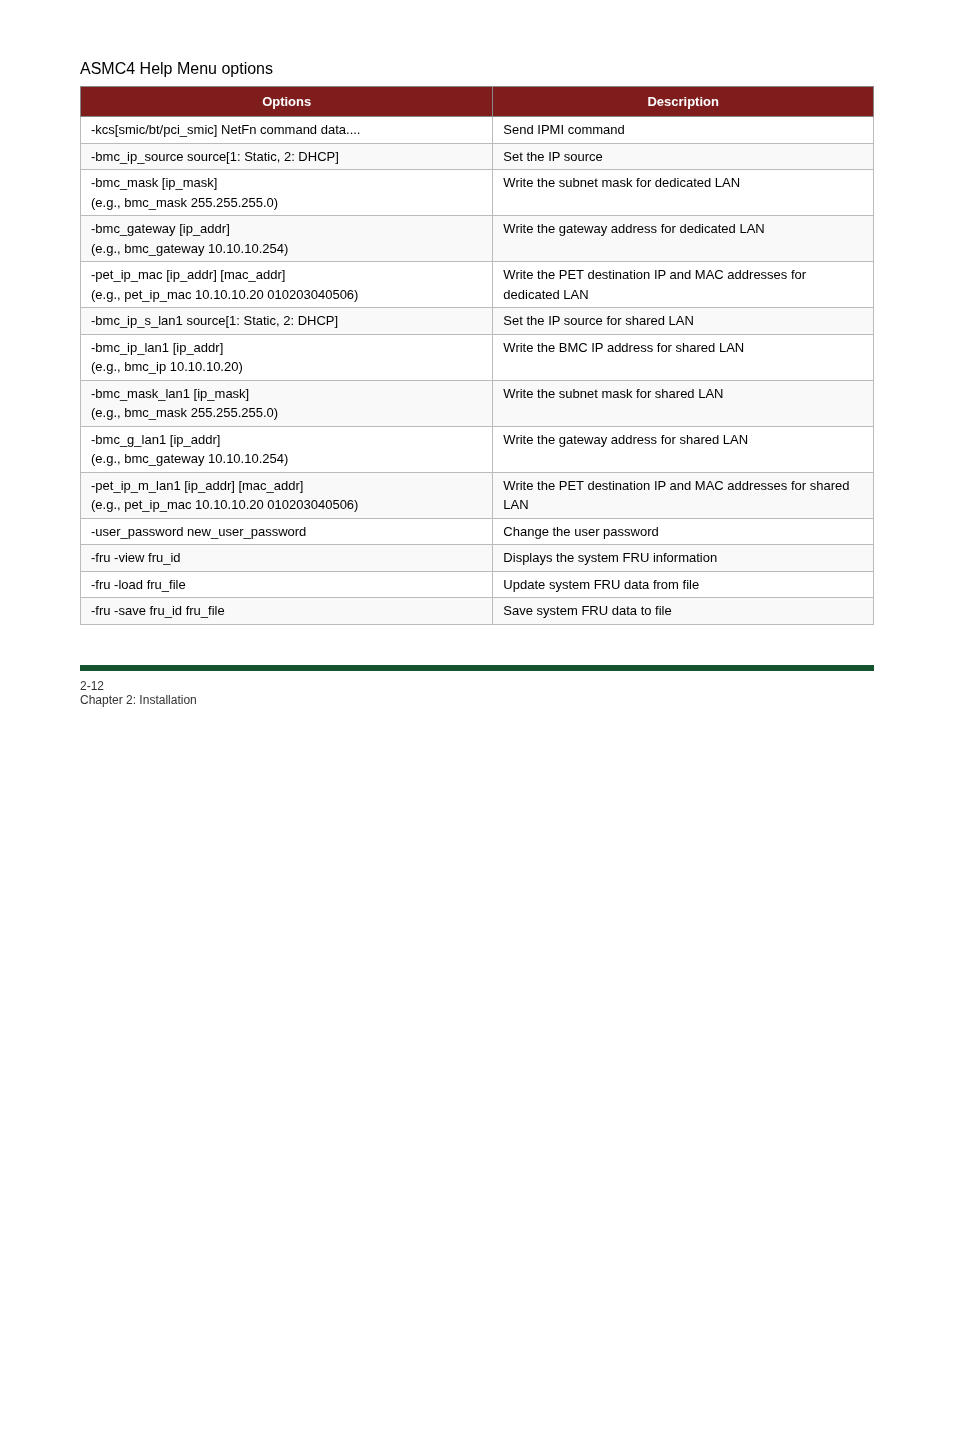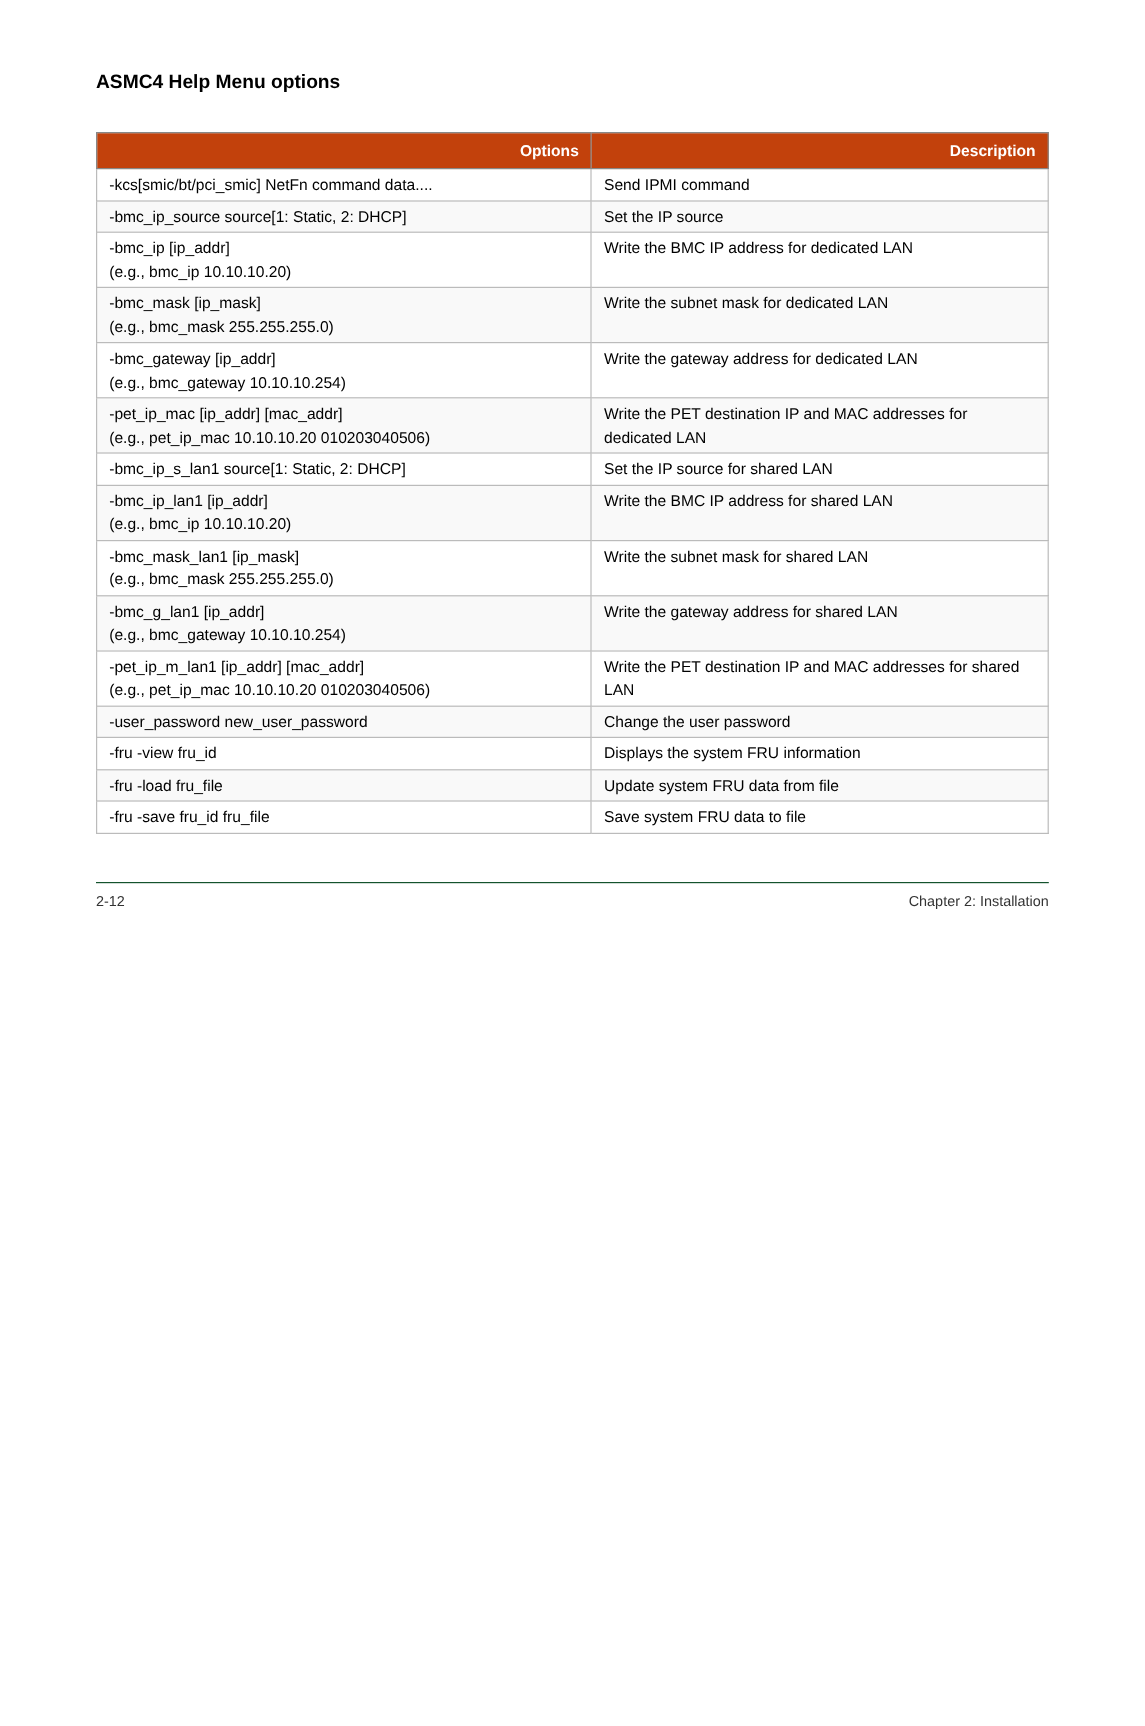--- a/index.html
+++ b/index.html
@@ -7,34 +7,34 @@
       font-family: Arial, sans-serif;
       font-size: 13px;
       background: #fff;
       color: #000;
       width: 954px;
       min-height: 1438px;
       padding: 60px 80px 80px 80px;
     }
     h2 {
       font-size: 16px;
-      font-weight: bold;
-      margin-bottom: 32px;
+      font-weight: normal;
+      margin-bottom: 8px;
     }
     table {
       width: 100%;
       border-collapse: collapse;
       border: 1.5px solid #888;
     }
     thead tr th {
-      background-color: #c2410c;
+      background-color: #7f1d1d;
       color: #fff;
       font-weight: bold;
       padding: 7px 10px;
-      text-align: right;
+      text-align: center;
       border: 1px solid #888;
       font-size: 13px;
     }
     tbody tr td {
       padding: 3px 10px;
       border: 1px solid #bbb;
       vertical-align: top;
       font-size: 13px;
       line-height: 1.5;
     }
@@ -43,22 +43,23 @@
     }
     tbody tr:nth-child(odd) td {
       background-color: #fff;
     }
     .footer-bar {
       display: flex;
       justify-content: space-between;
       margin-top: 40px;
       font-size: 12px;
       color: #333;
-      border-top: 1px solid #14532d;
+      border-top: 6px solid #14532d;
       padding-top: 8px;
+      flex-direction: column;
     }
   </style>
 </head>
 <body>
 
 <h2>ASMC4 Help Menu options</h2>
 
 <table>
   <thead>
     <tr>
@@ -67,24 +68,20 @@
     </tr>
   </thead>
   <tbody id="table-body">
   <tr>
         <td>-kcs[smic/bt/pci_smic] NetFn command data....</td>
         <td>Send IPMI command</td>
       </tr>
       <tr>
         <td>-bmc_ip_source source[1: Static, 2: DHCP]</td>
         <td>Set the IP source</td>
-      </tr>
-      <tr>
-        <td>-bmc_ip [ip_addr]<br>(e.g., bmc_ip 10.10.10.20)</td>
-        <td>Write the BMC IP address for dedicated LAN</td>
       </tr>
       <tr>
         <td>-bmc_mask [ip_mask]<br>(e.g., bmc_mask 255.255.255.0)</td>
         <td>Write the subnet mask for dedicated LAN</td>
       </tr>
       <tr>
         <td>-bmc_gateway [ip_addr]<br>(e.g., bmc_gateway 10.10.10.254)</td>
         <td>Write the gateway address for dedicated LAN</td>
       </tr>
       <tr>

